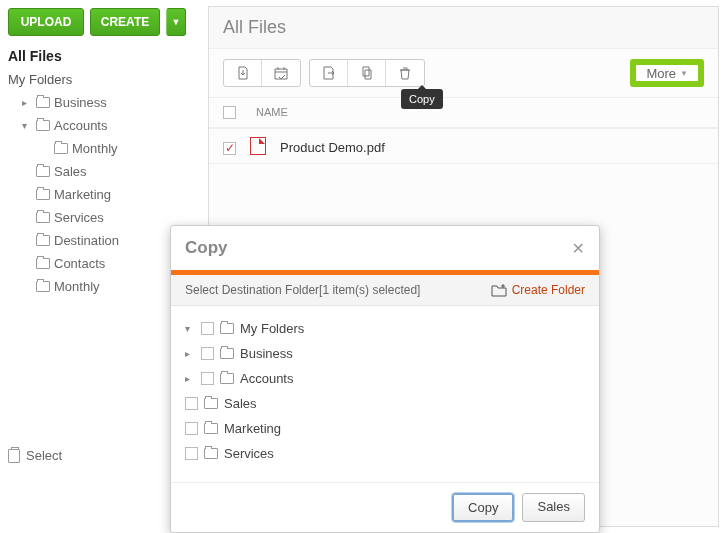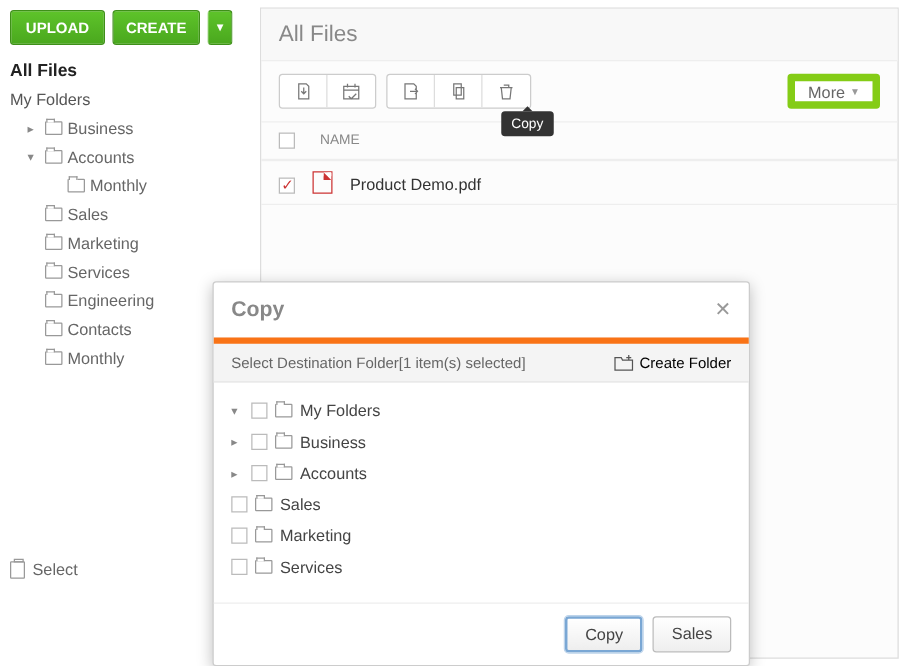--- a/index.html
+++ b/index.html
@@ -38,21 +38,21 @@
 .file-row{display:flex;align-items:flex-end;padding:8px 14px;gap:14px;border-top:1px solid #eee;border-bottom:1px solid #eee}
 .chk-checked{position:relative}
 .chk-checked:after{content:"✓";position:absolute;top:-2px;left:1px;color:#c33;font-size:12px}
 .pdf-ico{width:16px;height:18px;border:1px solid #c33;position:relative;display:inline-block}
 .pdf-ico:after{content:"";position:absolute;top:0;right:0;border:3px solid #fff;border-left-color:#c33;border-bottom-color:#c33}
 .modal{position:absolute;left:170px;top:225px;width:430px;background:#fff;border:1px solid #ccc;box-shadow:0 3px 12px rgba(0,0,0,0.25);border-radius:3px}
 .modal-head{display:flex;justify-content:space-between;align-items:center;padding:12px 14px}
 .modal-title{font-size:17px;color:#888;font-weight:bold}
 .close-x{color:#999;cursor:pointer;font-size:16px}
 .modal-sub{background:#f4f4f4;border-top:5px solid #f97316;border-bottom:1px solid #e5e5e5;padding:8px 14px;display:flex;justify-content:space-between;align-items:center;color:#666;font-size:12px}
-.create-folder{display:flex;align-items:flex-start;gap:5px;cursor:pointer;color:#000000}
+.create-folder{display:flex;align-items:flex-start;gap:5px;cursor:pointer;color:#c2410c}
 .modal-body{padding:10px 14px 16px 14px}
 .mtree{list-style:none}
 .mtree li{padding:5px 0;display:flex;align-items:center;gap:6px;color:#444}
 .mi1{padding-left:8px}
 .mi2{padding-left:32px}
 .mi3{padding-left:52px}
 .modal-foot{padding:10px 14px;display:flex;justify-content:flex-end;gap:8px;border-top:1px solid #eee}
 .btn{border:1px solid #bbb;background:linear-gradient(#fff,#eee);border-radius:3px;padding:5px 14px;cursor:pointer;color:#444;font-size:13px}
 .btn-primary{border:2px solid #7aa7d4;outline:1px solid #bcd3ea}
 svg{display:block}
@@ -97,21 +97,21 @@
         <span>Marketing</span>
       </li>
     <li class="indent1">
         <span class="caret"></span>
         <span class="folder-ico"></span>
         <span>Services</span>
       </li>
     <li class="indent1">
         <span class="caret"></span>
         <span class="folder-ico"></span>
-        <span>Engineering</span>
+        <span>Destination</span>
       </li>
     <li class="indent1">
         <span class="caret"></span>
         <span class="folder-ico"></span>
         <span>Contacts</span>
       </li>
     <li class="indent1">
         <span class="caret"></span>
         <span class="folder-ico"></span>
         <span>Monthly</span>

